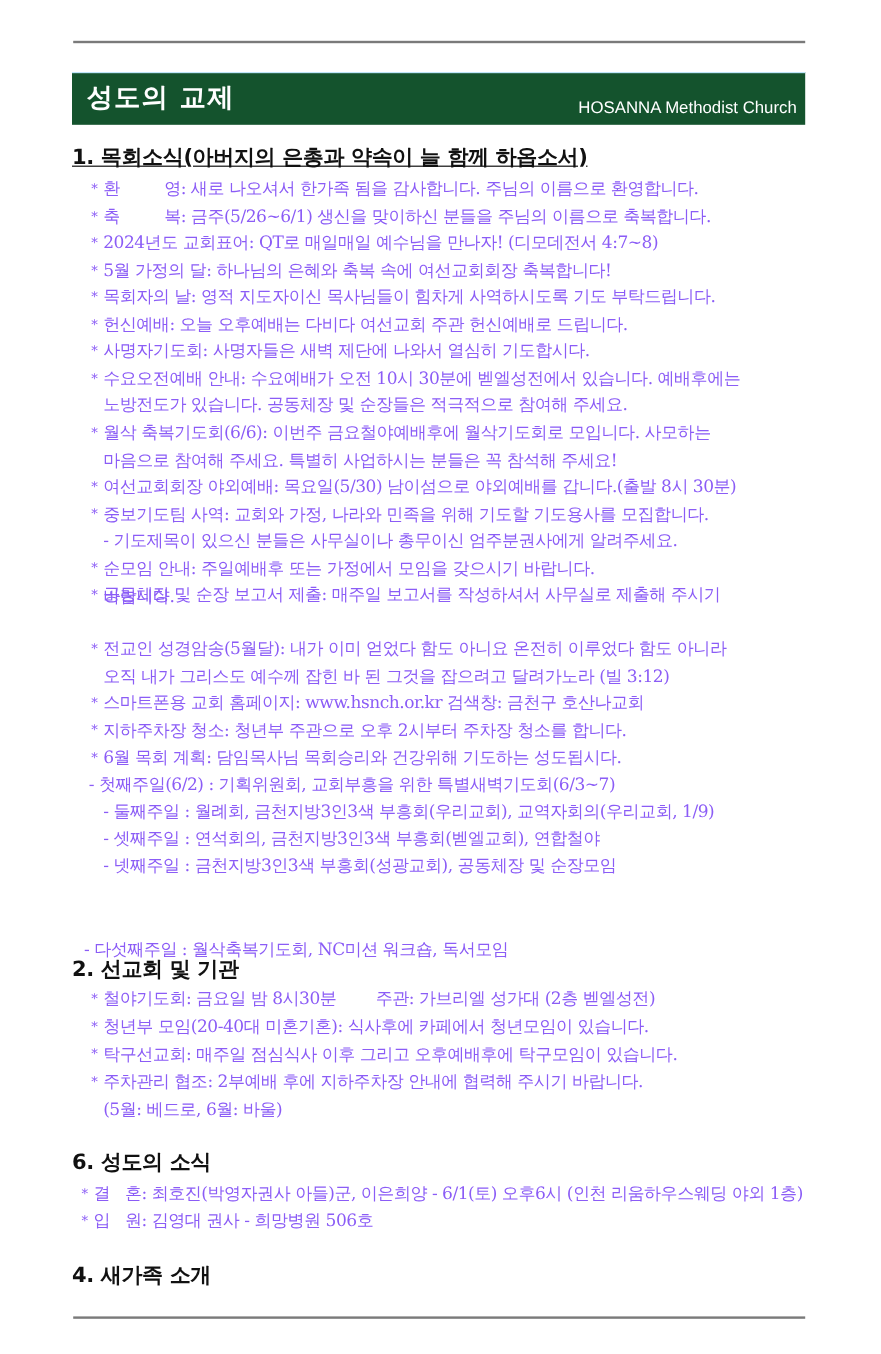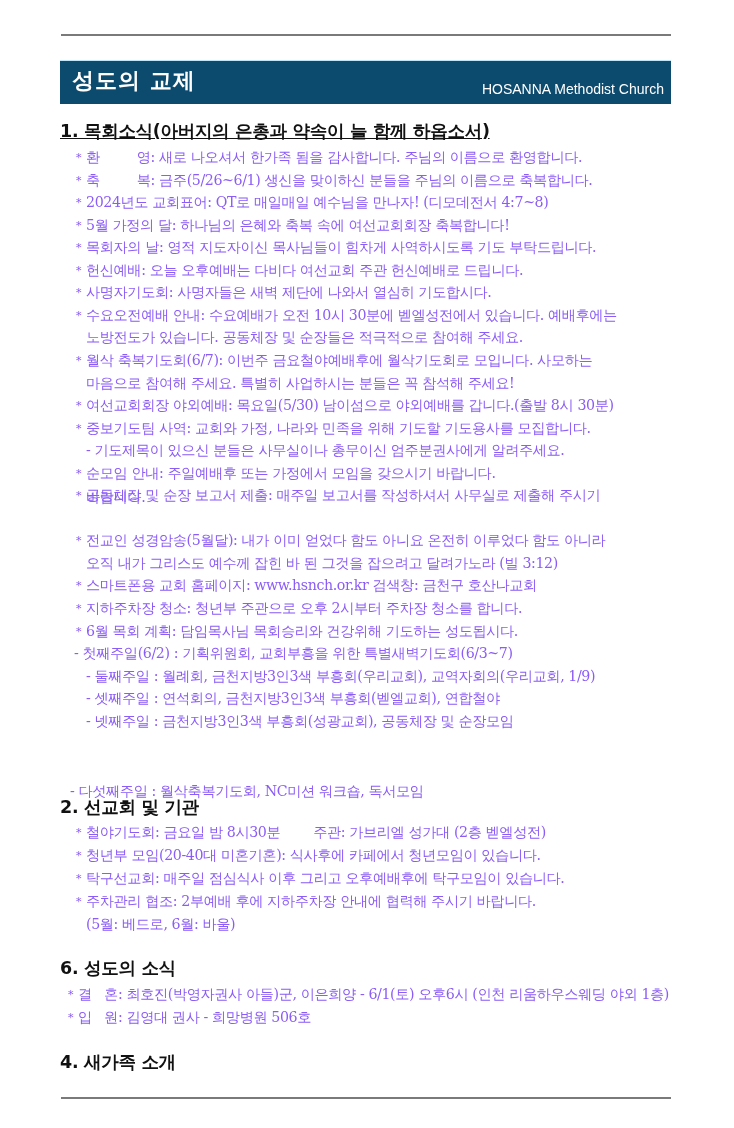--- a/index.html
+++ b/index.html
@@ -2,21 +2,21 @@
 <html><head>
 <meta charset="utf-8">
 <style>
   html, body { margin: 0; padding: 0; background: #ffffff; }
   body { width: 734px; height: 1128px; position: relative; overflow: hidden;
          font-family: "DejaVu Sans", "Liberation Sans", sans-serif; color: #111; }
   .rule { position: absolute; left: 61px; width: 610px; height: 2px; background: #7a7a7a; }
   .rule.top { top: 34px; }
   .rule.bottom { top: 1097px; }
   .banner { position: absolute; left: 60px; top: 60px; width: 611px; height: 44px;
-            background: #0c4a6e; border-top: 1px solid #bfe6fb; box-sizing: border-box; }
+            background: #14532d; border-top: 1px solid #bfe6fb; box-sizing: border-box; }
   .banner .title { position: absolute; left: 12px; top: 5px; font-size: 22px; font-weight: bold;
                    color: #ffffff; letter-spacing: 1px; }
   .banner .sub { position: absolute; right: 7px; top: 20px; font-size: 14px; color: #ffffff;
                  font-family: "Liberation Sans", sans-serif; }
   .section-title { position: absolute; left: 60px; font-size: 17.5px; font-weight: bold; color: #111;
                    font-family: "DejaVu Sans", sans-serif; letter-spacing: -0.3px; }
   .line { position: absolute; font-size: 14.2px; white-space: nowrap; color: #8b5cf6;
           font-family: "DejaVu Serif", "Liberation Serif", serif; letter-spacing: -0.4px; }
   .star { display: inline-block; width: 10px; font-size: 11px; vertical-align: 1px; }
 </style>
@@ -34,21 +34,21 @@
 <div id="s0">
     <div class="line" style="top: 148px; left: 76px;"><span class="star">*</span><span style="white-space: pre;">환         영: 새로 나오셔서 한가족 됨을 감사합니다. 주님의 이름으로 환영합니다.</span></div>
     <div class="line" style="top: 170.55px; left: 76px;"><span class="star">*</span><span style="white-space: pre;">축         복: 금주(5/26~6/1) 생신을 맞이하신 분들을 주님의 이름으로 축복합니다.</span></div>
     <div class="line" style="top: 193.1px; left: 76px;"><span class="star">*</span><span style="white-space: pre;">2024년도 교회표어: QT로 매일매일 예수님을 만나자! (디모데전서 4:7~8)</span></div>
     <div class="line" style="top: 215.65px; left: 76px;"><span class="star">*</span><span style="white-space: pre;">5월 가정의 달: 하나님의 은혜와 축복 속에 여선교회회장 축복합니다!</span></div>
     <div class="line" style="top: 238.2px; left: 76px;"><span class="star">*</span><span style="white-space: pre;">목회자의 날: 영적 지도자이신 목사님들이 힘차게 사역하시도록 기도 부탁드립니다.</span></div>
     <div class="line" style="top: 260.75px; left: 76px;"><span class="star">*</span><span style="white-space: pre;">헌신예배: 오늘 오후예배는 다비다 여선교회 주관 헌신예배로 드립니다.</span></div>
     <div class="line" style="top: 283.3px; left: 76px;"><span class="star">*</span><span style="white-space: pre;">사명자기도회: 사명자들은 새벽 제단에 나와서 열심히 기도합시다.</span></div>
     <div class="line" style="top: 305.85px; left: 76px;"><span class="star">*</span><span style="white-space: pre;">수요오전예배 안내: 수요예배가 오전 10시 30분에 벧엘성전에서 있습니다. 예배후에는</span></div>
     <div class="line" style="top: 328.4px; left: 86px;"><span style="white-space: pre;">노방전도가 있습니다. 공동체장 및 순장들은 적극적으로 참여해 주세요.</span></div>
-    <div class="line" style="top: 350.95px; left: 76px;"><span class="star">*</span><span style="white-space: pre;">월삭 축복기도회(6/7): 이번주 금요철야예배후에 월삭기도회로 모입니다. 사모하는</span></div>
+    <div class="line" style="top: 350.95px; left: 76px;"><span class="star">*</span><span style="white-space: pre;">월삭 축복기도회(6/6): 이번주 금요철야예배후에 월삭기도회로 모입니다. 사모하는</span></div>
     <div class="line" style="top: 373.5px; left: 86px;"><span style="white-space: pre;">마음으로 참여해 주세요. 특별히 사업하시는 분들은 꼭 참석해 주세요!</span></div>
     <div class="line" style="top: 396.05px; left: 76px;"><span class="star">*</span><span style="white-space: pre;">여선교회회장 야외예배: 목요일(5/30) 남이섬으로 야외예배를 갑니다.(출발 8시 30분)</span></div>
     <div class="line" style="top: 418.6px; left: 76px;"><span class="star">*</span><span style="white-space: pre;">중보기도팀 사역: 교회와 가정, 나라와 민족을 위해 기도할 기도용사를 모집합니다.</span></div>
     <div class="line" style="top: 441.15px; left: 86px;"><span style="white-space: pre;">- 기도제목이 있으신 분들은 사무실이나 총무이신 엄주분권사에게 알려주세요.</span></div>
     <div class="line" style="top: 463.7px; left: 76px;"><span class="star">*</span><span style="white-space: pre;">순모임 안내: 주일예배후 또는 가정에서 모임을 갖으시기 바랍니다.</span></div>
     <div class="line" style="top: 486.25px; left: 76px;"><span class="star">*</span><span style="white-space: pre;">공동체장 및 순장 보고서 제출: 매주일 보고서를 작성하셔서 사무실로 제출해 주시기</span></div>
     <div class="line" style="top: 488px; left: 86px;"><span style="white-space: pre;">바랍니다.</span></div>
     <div class="line" style="top: 531.35px; left: 76px;"><span class="star">*</span><span style="white-space: pre;">전교인 성경암송(5월달): 내가 이미 얻었다 함도 아니요 온전히 이루었다 함도 아니라</span></div>
     <div class="line" style="top: 553.9px; left: 86px;"><span style="white-space: pre;">오직 내가 그리스도 예수께 잡힌 바 된 그것을 잡으려고 달려가노라 (빌 3:12)</span></div>
     <div class="line" style="top: 576.45px; left: 76px;"><span class="star">*</span><span style="white-space: pre;">스마트폰용 교회 홈페이지: www.hsnch.or.kr 검색창: 금천구 호산나교회</span></div>

